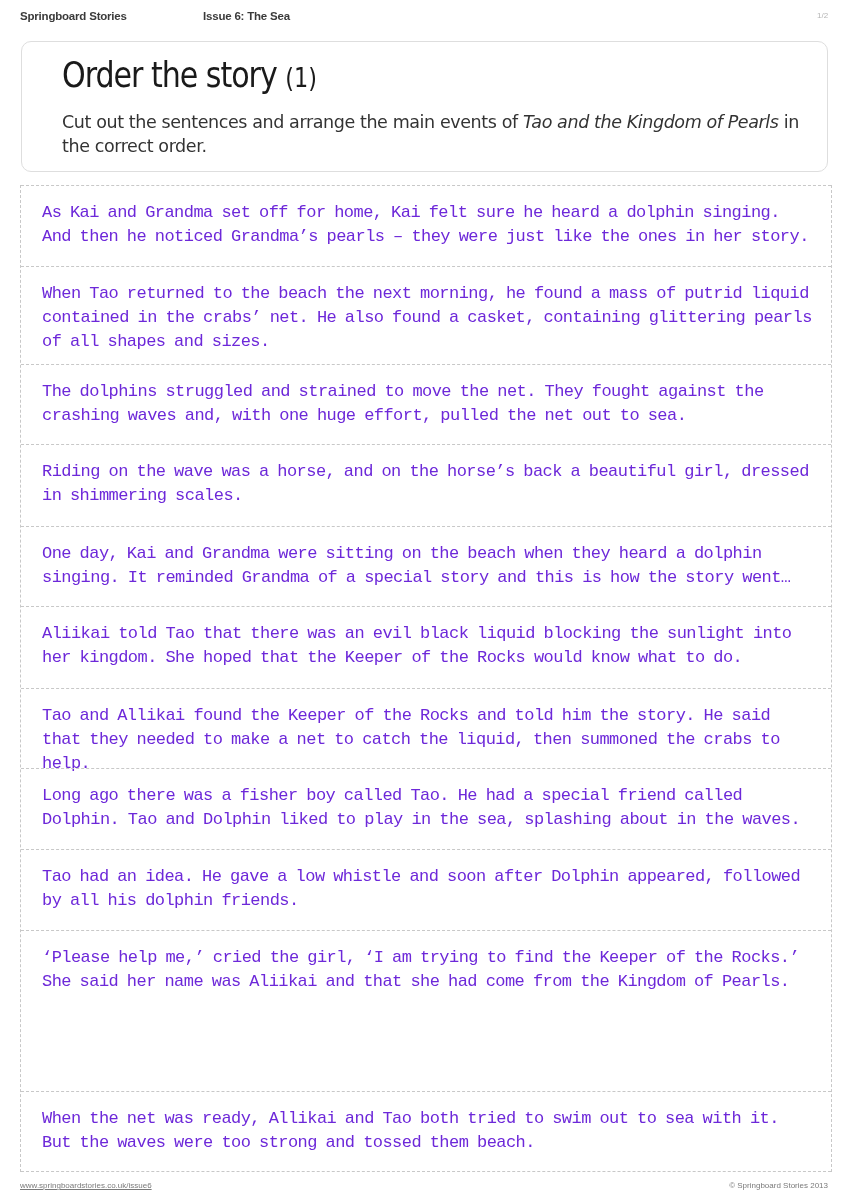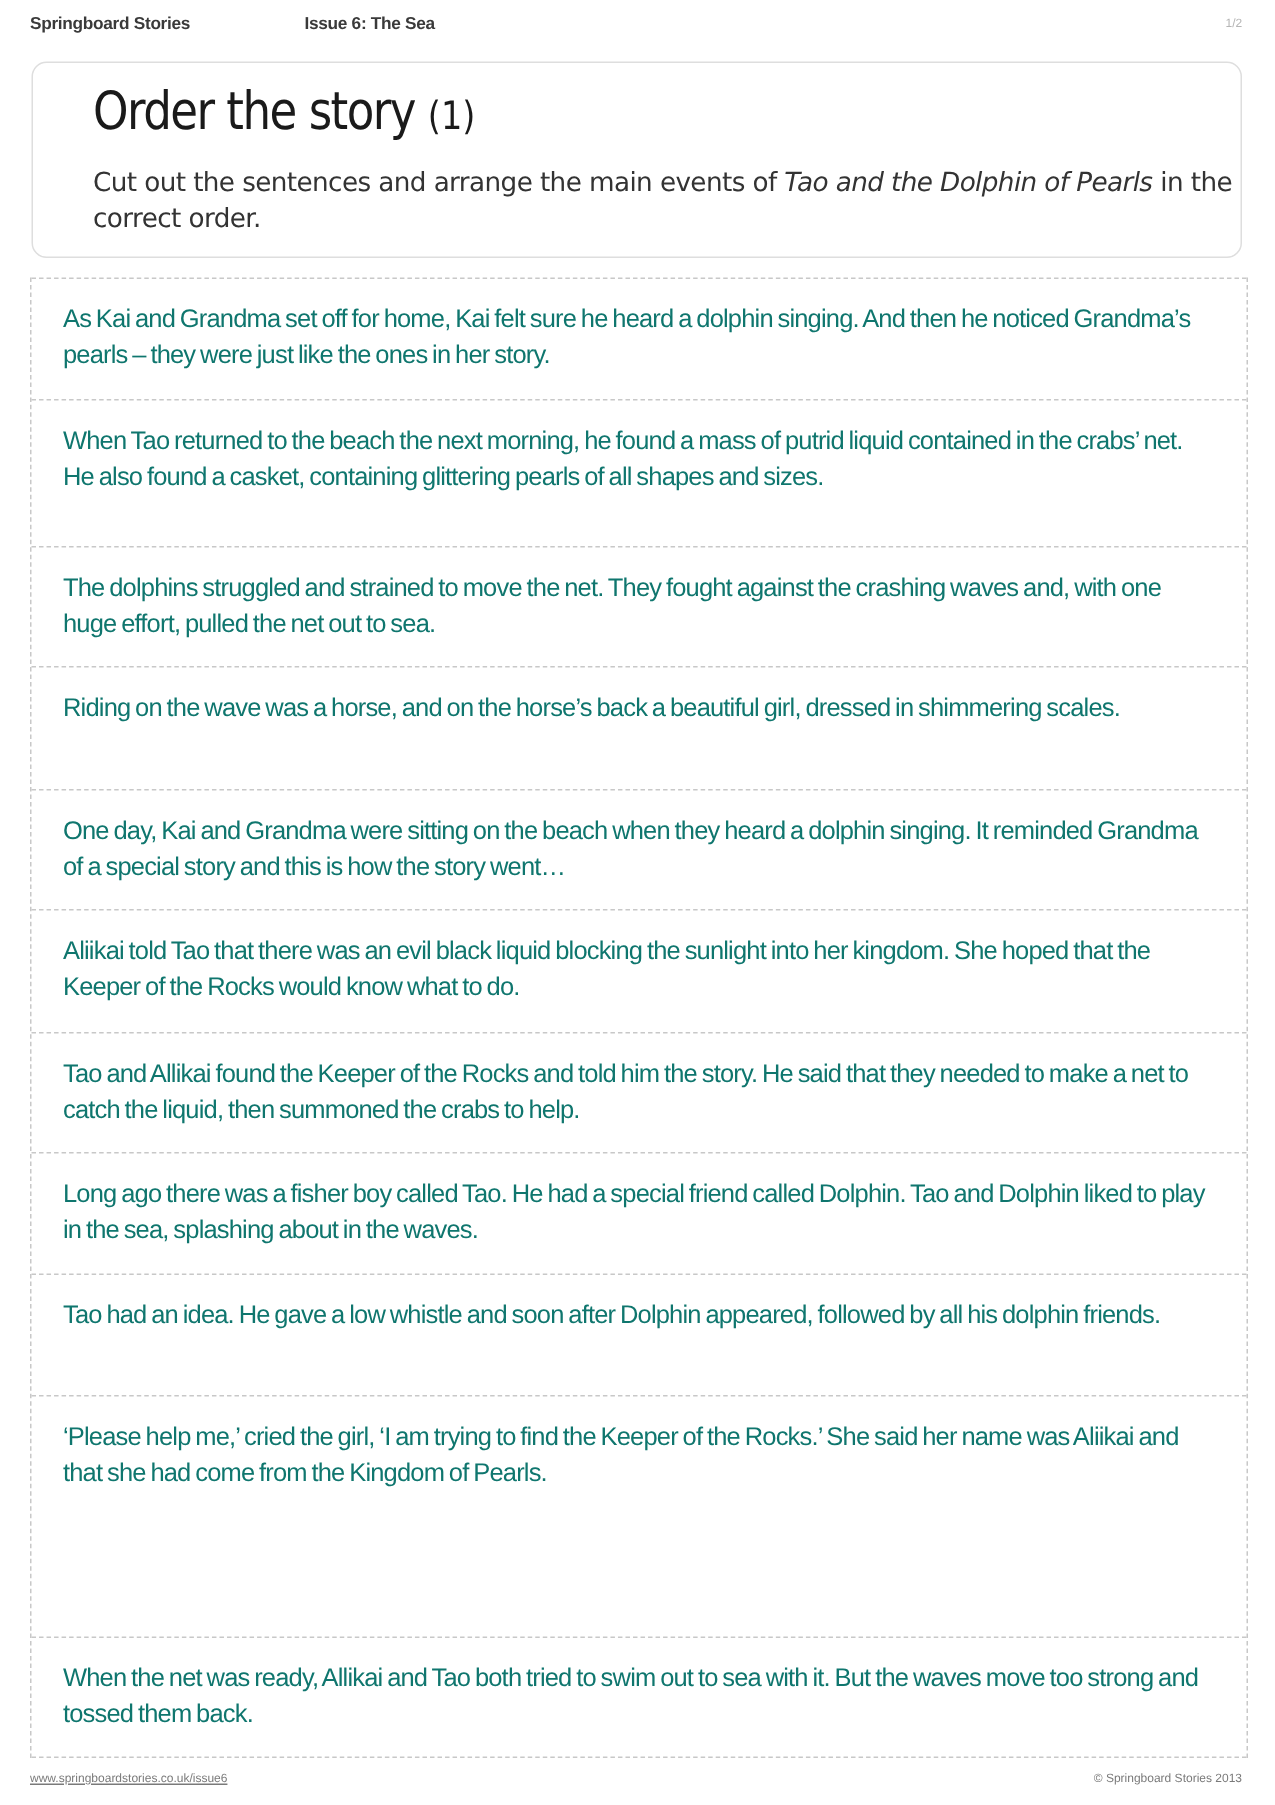--- a/index.html
+++ b/index.html
@@ -107,24 +107,24 @@
       box-sizing: border-box;
     }
     .strip.last {
       border-bottom: 1.5px dashed #c8c8c8;
     }
     .strip-text {
       position: absolute;
       left: 21px;
       top: 15px;
       width: 770px;
-      font-family: Liberation Sans, sans-serif;
+      font-family: Liberation Mono, monospace;
       font-size: 17px;
       line-height: 24px;
-      color: #0f766e;
+      color: #6d28d9;
       letter-spacing: -0.55px;
       word-spacing: -1px;
     }
     .footer-url {
       position: absolute;
       left: 20px;
       top: 1181px;
       font-size: 8px;
       color: #7a7a7a;
       text-decoration: underline;
@@ -141,21 +141,21 @@
 <body>
 
 <div class="top-bar">
   <span class="brand">Springboard Stories</span>
   <span class="issue">Issue 6: The Sea</span>
   <span class="page-num">1/2</span>
 </div>
 
 <div class="header-box">
   <div class="title"><span>Order the story</span> <span class="num">(1)</span></div>
-  <div class="instructions"><span>Cut out the sentences and arrange the main events of </span><em>Tao and the Dolphin of Pearls</em><span> in the correct order.</span></div>
+  <div class="instructions"><span>Cut out the sentences and arrange the main events of </span><em>Tao and the Kingdom of Pearls</em><span> in the correct order.</span></div>
 </div>
 
 <div class="strips">
   <div class="strip" style="top:0;height:81px;">
     <div class="strip-text">As Kai and Grandma set off for home, Kai felt sure he heard a dolphin singing. And then he noticed Grandma’s pearls – they were just like the ones in her story.</div>
   </div>
   <div class="strip" style="top:81px;height:98px;">
     <div class="strip-text">When Tao returned to the beach the next morning, he found a mass of putrid liquid contained in the crabs’ net. He also found a casket, containing glittering pearls of all shapes and sizes.</div>
   </div>
   <div class="strip" style="top:179px;height:80px;">
@@ -176,18 +176,18 @@
   <div class="strip" style="top:583px;height:81px;">
     <div class="strip-text">Long ago there was a fisher boy called Tao. He had a special friend called Dolphin. Tao and Dolphin liked to play in the sea, splashing about in the waves.</div>
   </div>
   <div class="strip" style="top:664px;height:81px;">
     <div class="strip-text">Tao had an idea. He gave a low whistle and soon after Dolphin appeared, followed by all his dolphin friends.</div>
   </div>
   <div class="strip" style="top:745px;height:81px;">
     <div class="strip-text">‘Please help me,’ cried the girl, ‘I am trying to find the Keeper of the Rocks.’ She said her name was Aliikai and that she had come from the Kingdom of Pearls.</div>
   </div>
   <div class="strip last" style="top:906px;height:81px;">
-    <div class="strip-text">When the net was ready, Allikai and Tao both tried to swim out to sea with it. But the waves move too strong and tossed them back.</div>
+    <div class="strip-text">When the net was ready, Allikai and Tao both tried to swim out to sea with it. But the waves were too strong and tossed them beach.</div>
   </div>
 </div>
 
 <span class="footer-url">www.springboardstories.co.uk/issue6</span>
 <span class="footer-copy">© Springboard Stories 2013</span>
 
 </body></html>

